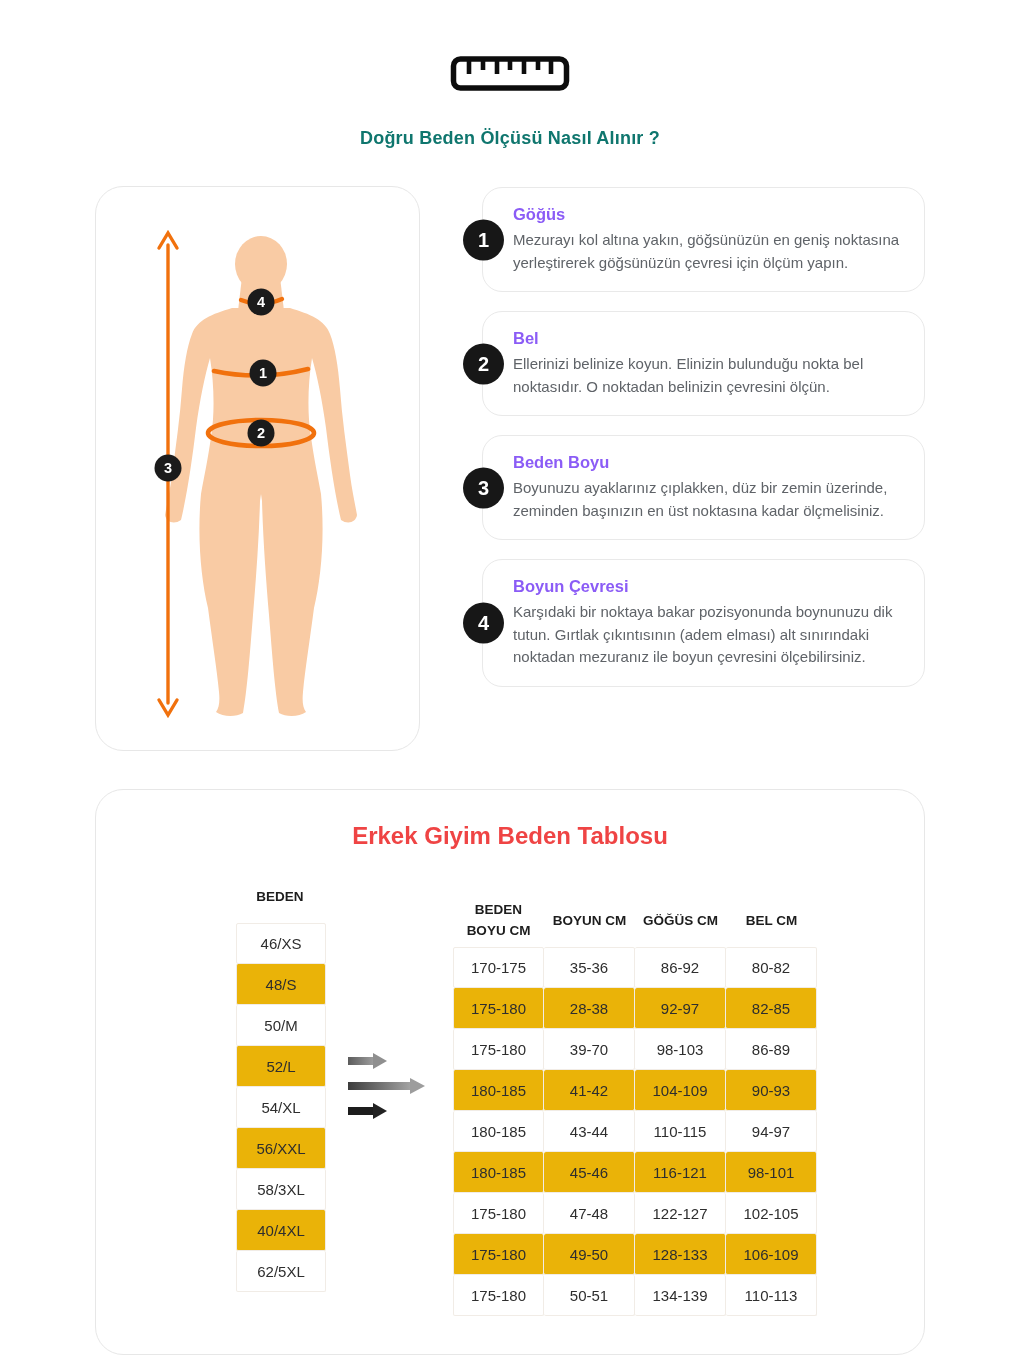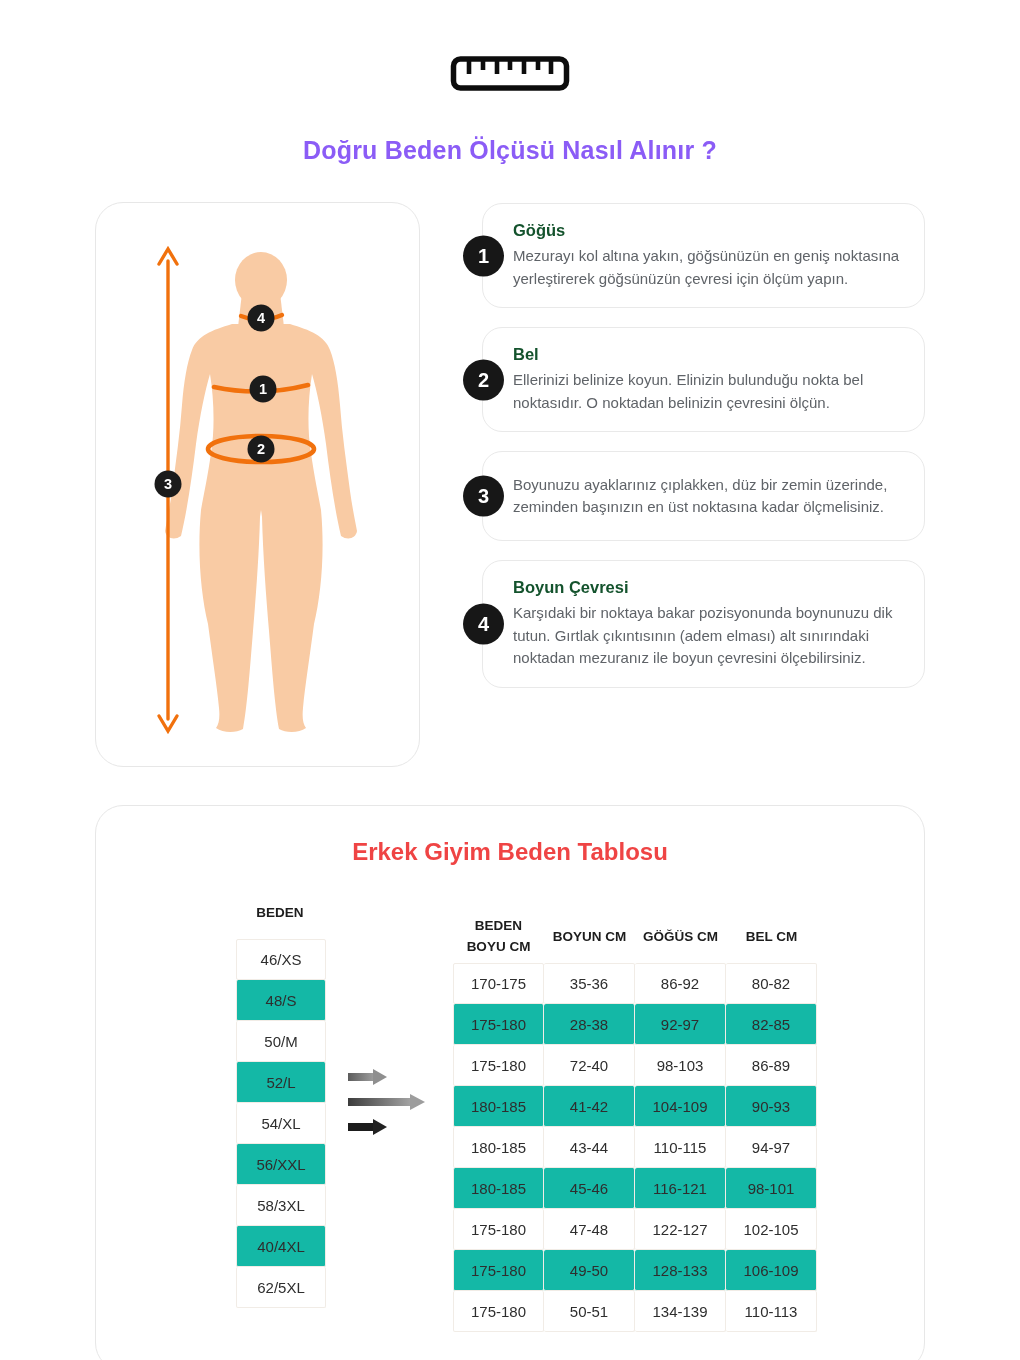--- a/index.html
+++ b/index.html
@@ -11,25 +11,25 @@
     overflow: hidden;
     font-family: "Liberation Sans", "DejaVu Sans", sans-serif;
     color: #111;
   }
   .container { width: 830px; margin: 0 auto; }
 
   
   .icon-row { display: flex; justify-content: center; padding-top: 55px; }
   .page-title {
     text-align: center;
-    font-size: 25px;
+    font-size: 18px;
     font-weight: 700;
     letter-spacing: .2px;
-    margin-top: 40px;
-    color: #8b5cf6;
+    margin-top: 32px;
+    color: #0f766e;
   }
 
   
   .measure-section { display: flex; gap: 62px; margin-top: 37px; align-items: flex-start; }
   .figure-panel {
     width: 325px;
     height: 565px;
     border: 1px solid #e7e7e7;
     border-radius: 28px;
     background: #fff;
@@ -53,21 +53,21 @@
     left: -20px;
     top: 50%;
     transform: translateY(-50%);
     width: 41px; height: 41px;
     border-radius: 50%;
     background: #171717;
     color: #fff;
     display: flex; align-items: center; justify-content: center;
     font-size: 20px; font-weight: 700;
   }
-  .card-title { font-size: 16.5px; font-weight: 700; color: #14532d; margin-bottom: 5px; }
+  .card-title { font-size: 16.5px; font-weight: 700; color: #8b5cf6; margin-bottom: 5px; }
   .card-text { font-size: 15px; line-height: 1.5; color: #5f6368; }
 
   
   .table-panel {
     margin-top: 38px;
     border: 1px solid #e7e7e7;
     border-radius: 28px;
     background: #fff;
     padding: 32px 0 38px 0;
   }
@@ -93,21 +93,21 @@
     background: #fff;
     border: 1px solid #f1ece6;
     border-top: none;
     border-radius: 2px;
   }
   .size-cells .cell { width: 90px; border-top: none; }
   .size-cells .cell:first-child, .meas-row:first-child .cell { border-top: 1px solid #f1ece6; }
   .meas-row { display: flex; }
   .meas-row .cell { width: 91px; border-left: none; }
   .meas-row .cell:first-child { border-left: 1px solid #f1ece6; }
-  .cell.alt { background: #14b8a6; }
+  .cell.alt { background: #eab308; }
 </style>
 </head>
 <body>
 
 <div class="container">
 
   <div class="icon-row">
     <span>
       <svg width="120" height="37" viewBox="0 0 120 37">
         <rect x="3.5" y="4" width="113" height="29" rx="7" fill="none" stroke="#0c0c0c" stroke-width="5.5"></rect>
@@ -207,20 +207,21 @@
             <span class="num">2</span>
           </div>
     <div class="card-title">Bel</div>
     <div class="card-text">Ellerinizi belinize koyun. Elinizin bulunduğu nokta bel noktasıdır. O noktadan belinizin çevresini ölçün.</div>
   </div>
 
   <div class="card">
     <div class="card-num">
             <span class="num">3</span>
           </div>
+    <div class="card-title">Beden Boyu</div>
     <div class="card-text">Boyunuzu ayaklarınız çıplakken, düz bir zemin üzerinde, zeminden başınızın en üst noktasına kadar ölçmelisiniz.</div>
   </div>
 
   <div class="card">
     <div class="card-num">
             <span class="num">4</span>
           </div>
     <div class="card-title">Boyun Çevresi</div>
     <div class="card-text">Karşıdaki bir noktaya bakar pozisyonunda boynunuzu dik tutun. Gırtlak çıkıntısının (adem elması) alt sınırındaki noktadan mezuranız ile boyun çevresini ölçebilirsiniz.</div>
   </div>
@@ -295,21 +296,21 @@
               <div class="cell meas-cell">80-82</div>
             </div>
             <div class="meas-row">
               <div class="cell meas-cell alt">175-180</div>
               <div class="cell meas-cell alt">28-38</div>
               <div class="cell meas-cell alt">92-97</div>
               <div class="cell meas-cell alt">82-85</div>
             </div>
             <div class="meas-row">
               <div class="cell meas-cell">175-180</div>
-              <div class="cell meas-cell">72-40</div>
+              <div class="cell meas-cell">39-70</div>
               <div class="cell meas-cell">98-103</div>
               <div class="cell meas-cell">86-89</div>
             </div>
             <div class="meas-row">
               <div class="cell meas-cell alt">180-185</div>
               <div class="cell meas-cell alt">41-42</div>
               <div class="cell meas-cell alt">104-109</div>
               <div class="cell meas-cell alt">90-93</div>
             </div>
             <div class="meas-row">

